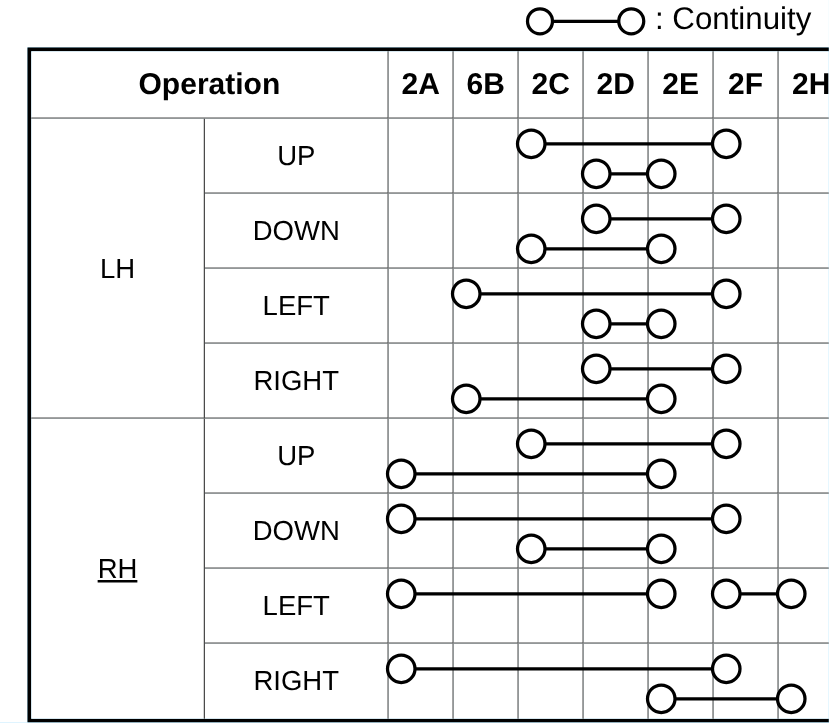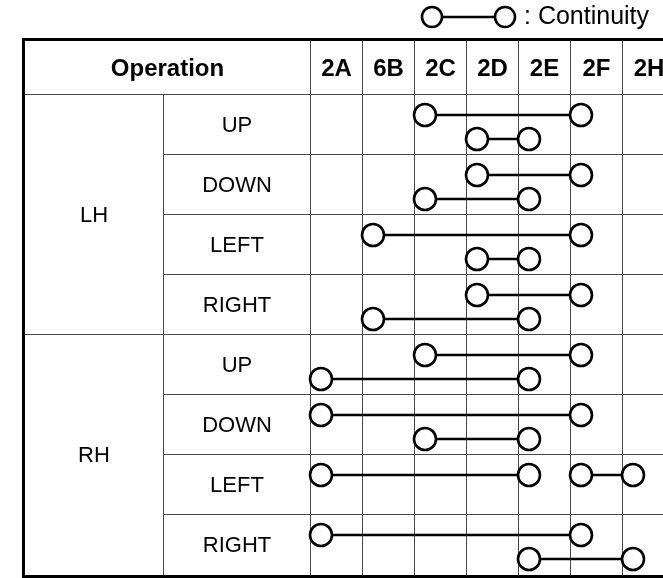--- a/index.html
+++ b/index.html
@@ -22,21 +22,21 @@
   table.cont th, table.cont td {
     padding:0; margin:0; box-sizing:border-box;
     text-align:center; vertical-align:middle;
     border-right:1px solid #4a4a4a; border-bottom:1px solid #4a4a4a;
     background:#fff; overflow:hidden;
   }
   table.cont tr.header-row th { height:54px; font-size:24px; font-weight:700; }
   table.cont td { height:60px; font-size:22px; font-weight:400; }
   table.cont th:last-child, table.cont td:last-child { border-right:none; }
   table.cont tr:last-child td { border-bottom:none; }
-  td.nb { border-bottom:none !important; }
+  td.nb { border-bottom:none !important;text-decoration:underline; }
   td.group { font-size:22px; }
 
   
   #overlay { position:absolute; left:0; top:0; pointer-events:none; }
   #overlay line { stroke:#000; stroke-width:2.6; }
   #overlay circle { fill:#fff; stroke:#000; stroke-width:2.6; }
 </style>
 </head>
 <body>
 

